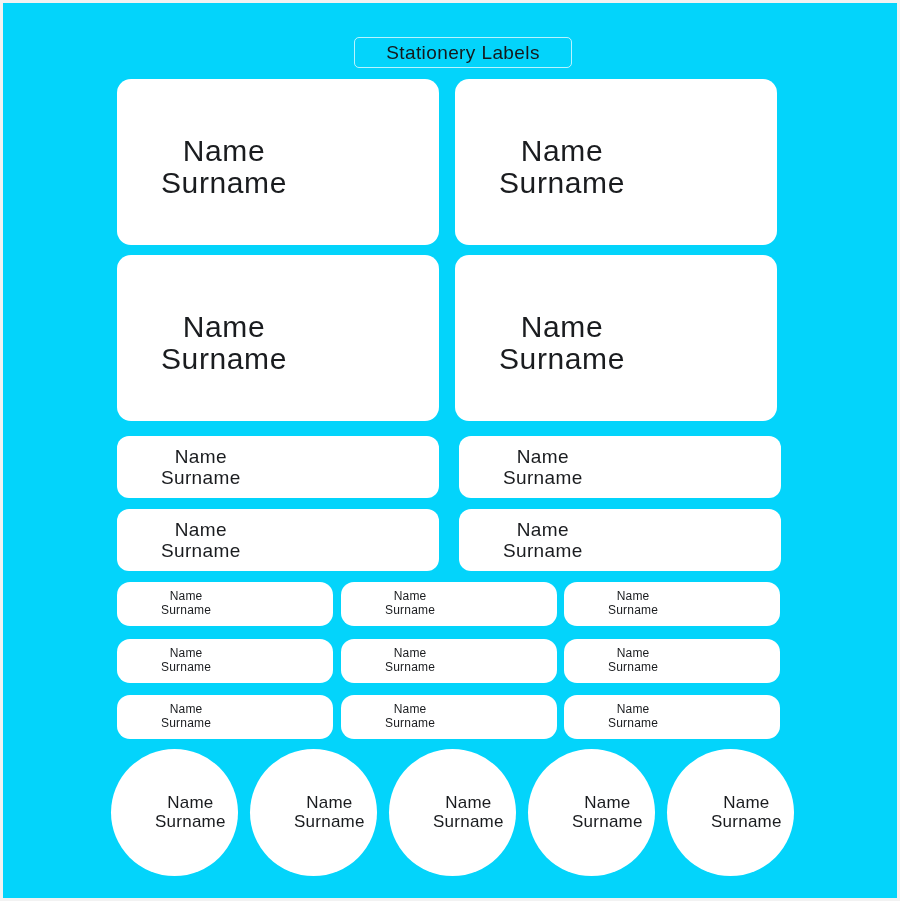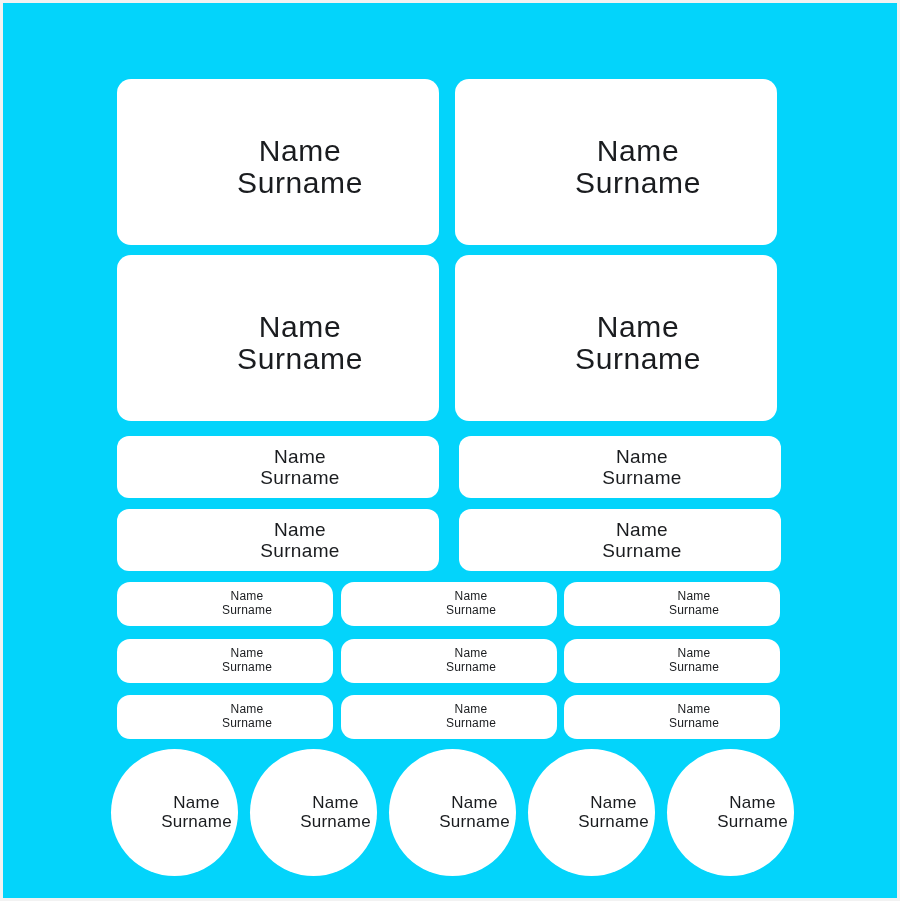--- a/index.html
+++ b/index.html
@@ -46,21 +46,21 @@
     white-space: nowrap;
   }
 
   
   .label {
     position: absolute;
     background: #ffffff;
     box-sizing: border-box;
     display: flex;
     align-items: center;
-    justify-content: center;
+    justify-content: flex-start;
     overflow: hidden;
     padding-left: 44px;
   }
   .label .lines {
     text-align: center;
     color: #1a1c1f;
     font-family: "Liberation Sans", sans-serif;
     font-weight: 300;
     line-height: 1.07;
     white-space: nowrap;
@@ -115,20 +115,23 @@
     font-size: 17px;
     letter-spacing: 0.25px;
     line-height: 1.1;
   }
 </style>
 </head>
 <body>
 
 <div id="canvas">
 
+  <div class="title-box">
+    <span class="title-text">Stationery Labels</span>
+  </div>
 
   <div class="label size-lg" style="left:114px;  top:76px;">
     <div class="lines">
       <span class="ln">Name</span>
       <span class="ln">Surname</span>
     </div>
   </div>
   <div class="label size-lg" style="left:452px;  top:76px;">
     <div class="lines">
       <span class="ln">Name</span>

